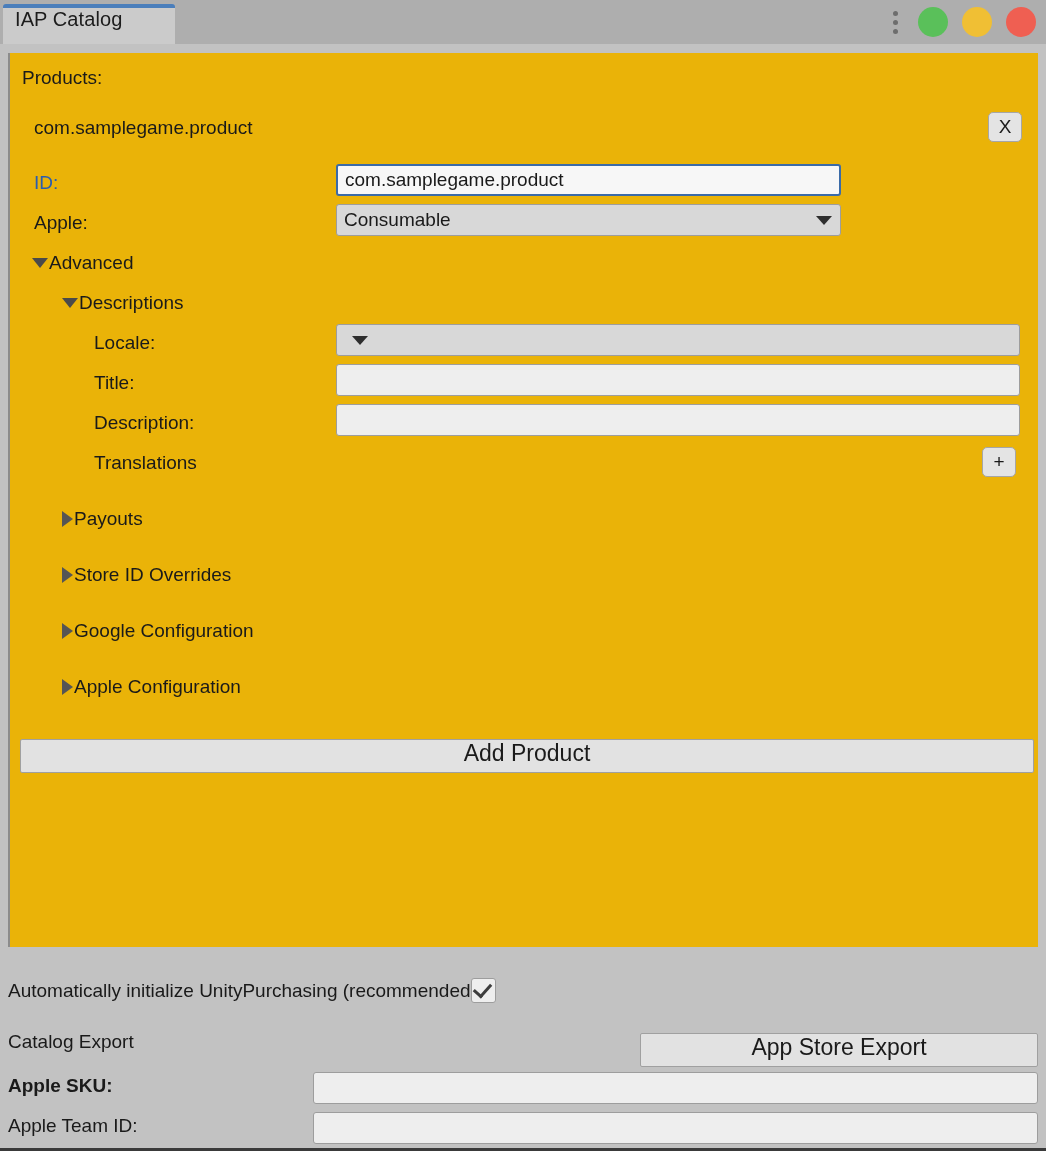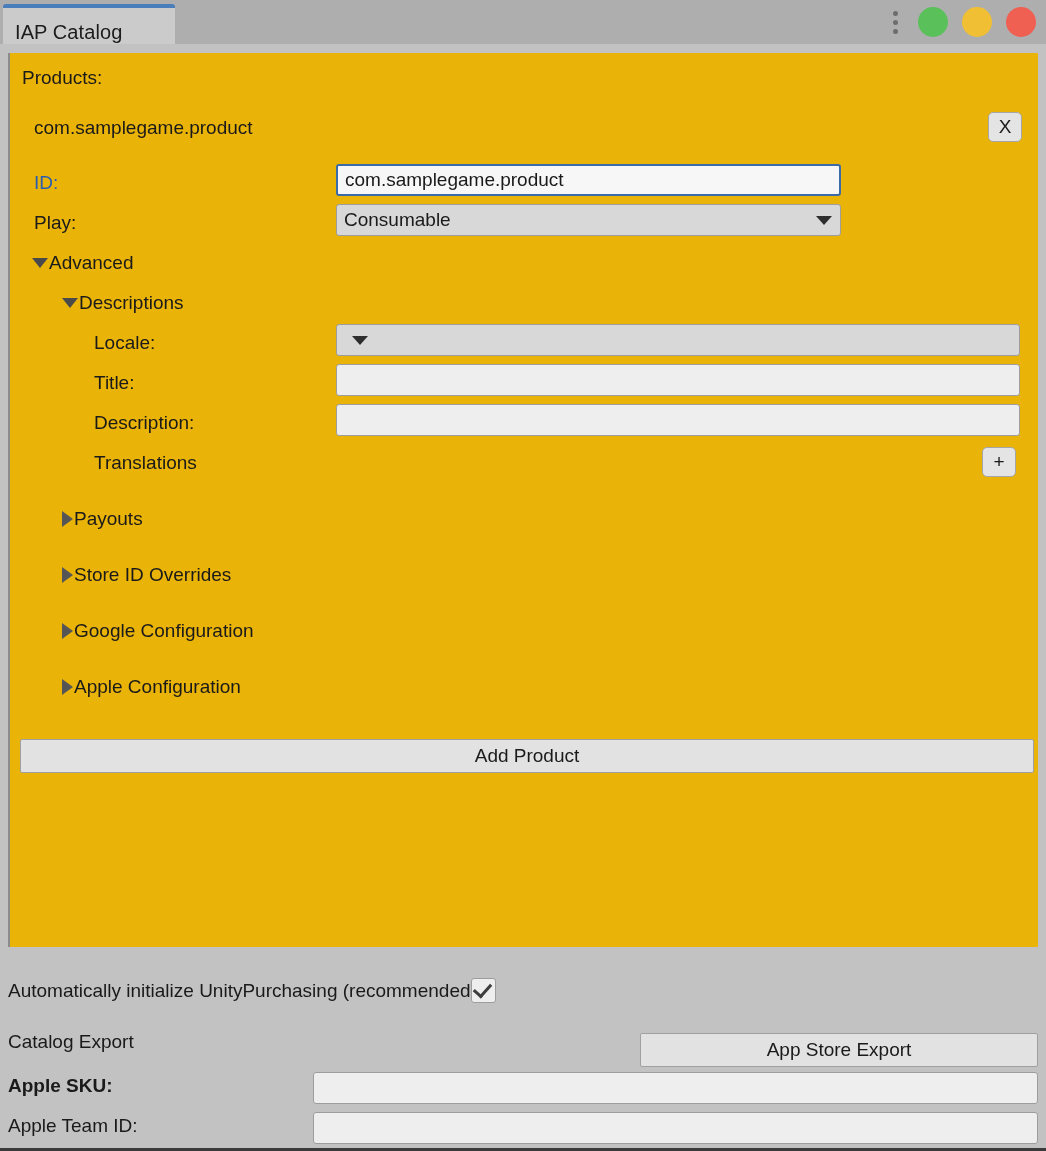--- a/index.html
+++ b/index.html
@@ -34,21 +34,21 @@
     position: absolute;
     left: 3px;
     top: 4px;
     width: 172px;
     height: 40px;
     background: #cbcbcb;
     border-top: 4px solid #4a7ebb;
     border-radius: 3px 3px 0 0;
     box-sizing: border-box;
     display: flex;
-    align-items: flex-end;
+    align-items: flex-start;
     padding-left: 12px;
   }
   .tab-label {
     font-size: 20px;
     color: #1c1c1c;
     letter-spacing: .1px;
   }
 
   .win-btns {
     position: absolute;
@@ -198,23 +198,22 @@
     box-sizing: border-box;
   }
 
   
   .wide-btn {
     background: #e2e2e2;
     border: 1px solid #a0a0a0;
     border-radius: 2px;
     height: 34px;
     display: flex;
-    align-items: center;
     justify-content: center;
-    font-size: 19px;
+    font-size: 23px;
     color: #1a1a1a;
     box-sizing: border-box;
   }
 
   .checkbox {
     width: 25px;
     height: 25px;
     background: #eeeeee;
     border: 1px solid #9d9d9d;
     border-radius: 3px;
@@ -280,21 +279,21 @@
       </div>
 
       <div class="row" style="top:115px; left:24px;">
         <span class="lbl lbl-blue">ID:</span>
       </div>
       <div class="field field-focus" style="position:absolute; top:111px; left:326px; width:505px;">
         <span>com.samplegame.product</span>
       </div>
 
       <div class="row" style="top:155px; left:24px;">
-        <span class="lbl">Play:</span>
+        <span class="lbl">Apple:</span>
       </div>
       <div class="dropdown" style="position:absolute; top:151px; left:326px; width:505px;">
         <span>Consumable</span>
         <span class="caret-down"></span>
       </div>
 
       <div class="row" style="top:195px; left:22px;">
         <span class="foldout">
           <span class="tri-down"></span>
           <span class="lbl">Advanced</span>

